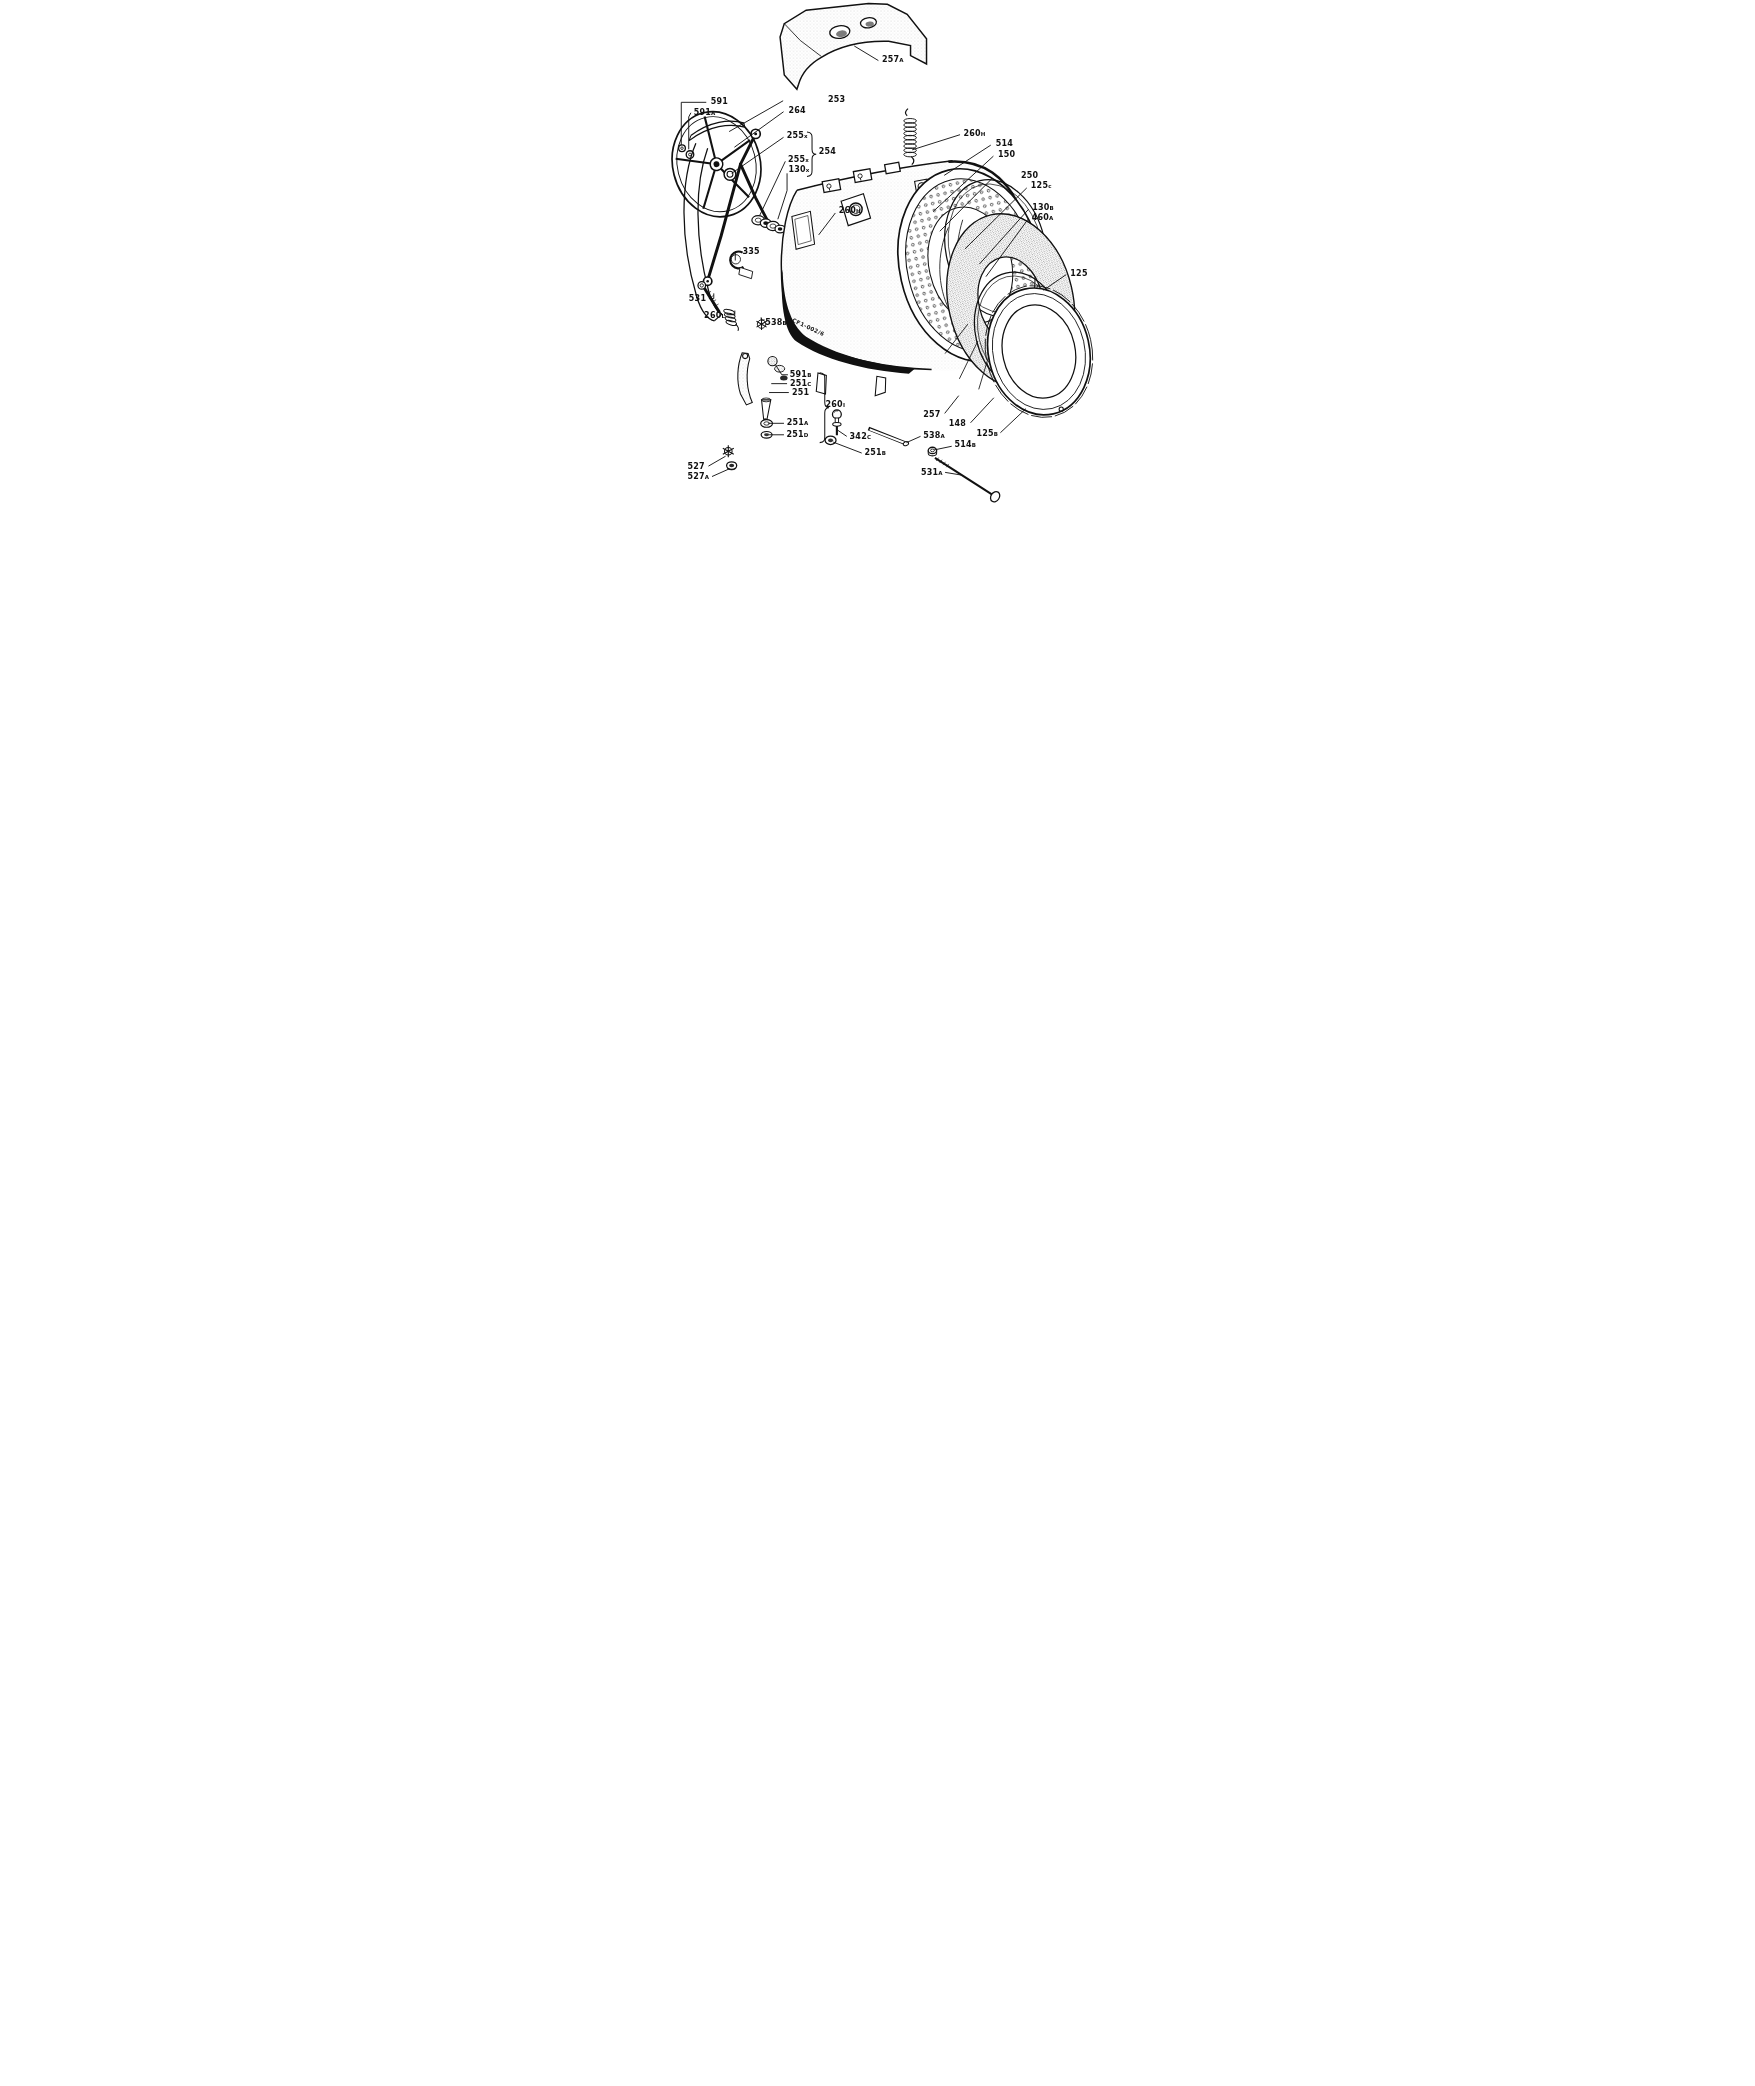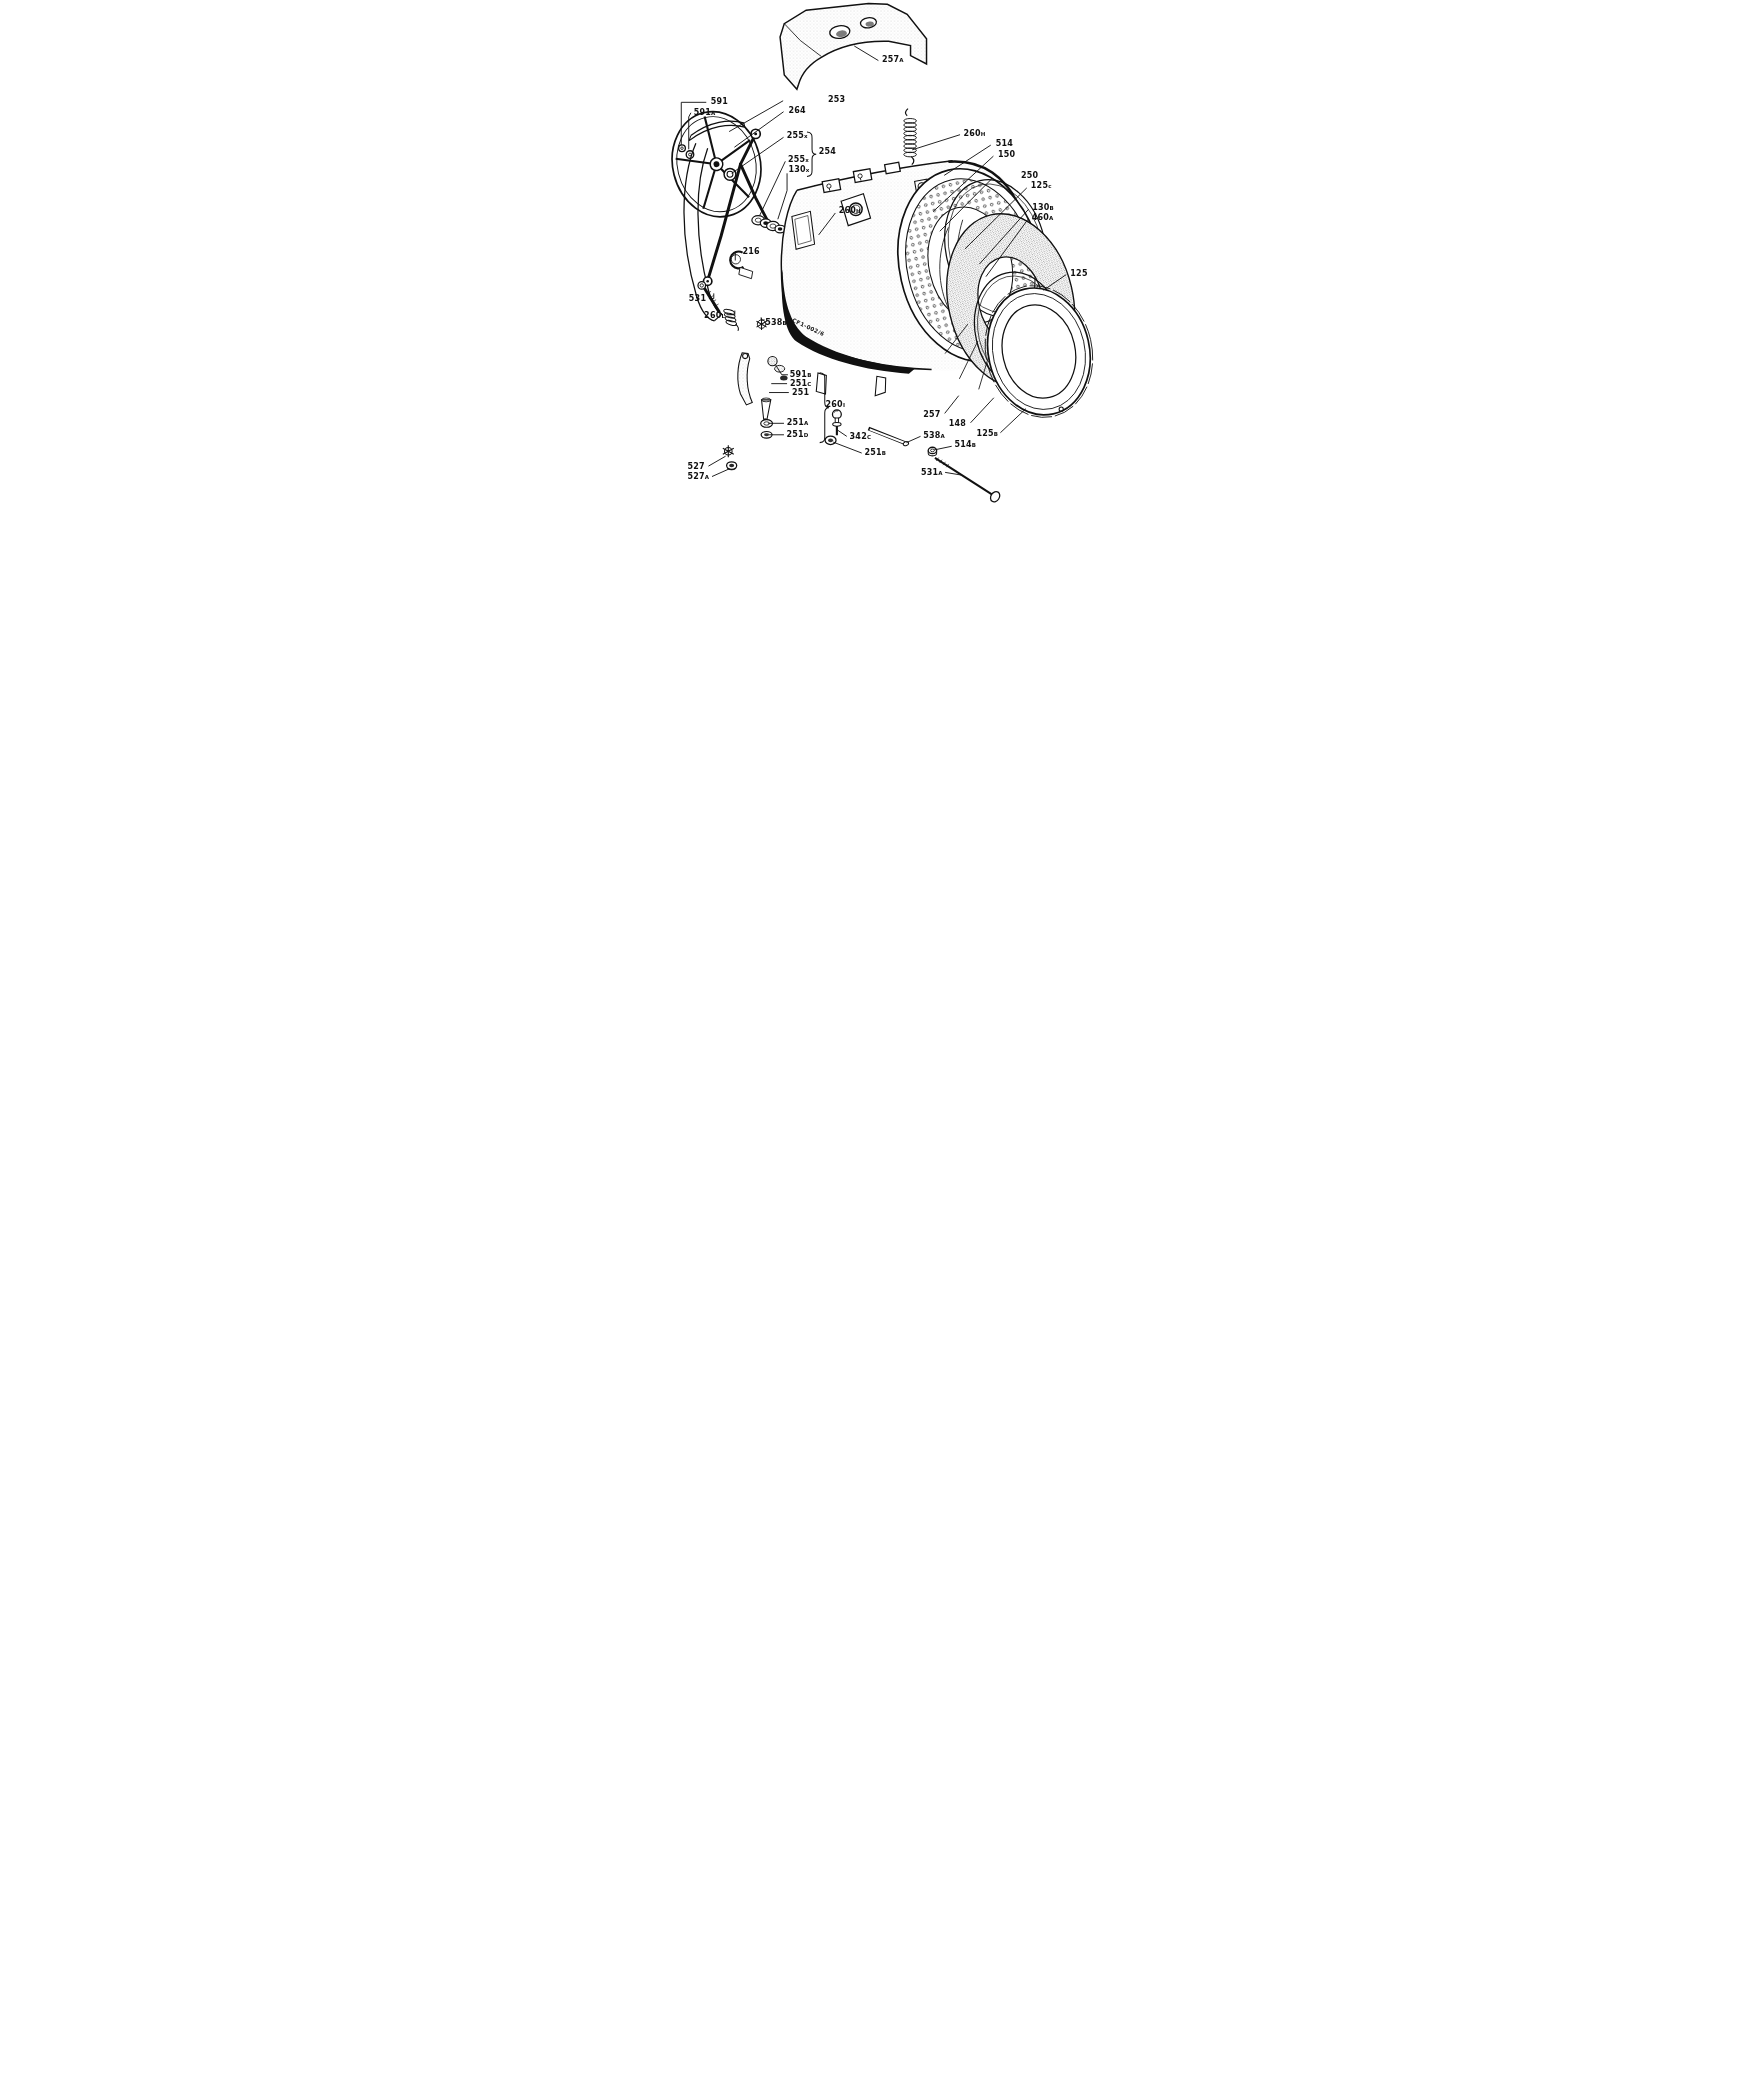--- a/index.html
+++ b/index.html
@@ -326,21 +326,21 @@
       <div class="plabel" style="left: 32.1%; top: 32.6%;"><span class="num">130</span><span class="sfx">x</span></div>
       <div class="plabel" style="left: 72.1%; top: 25.6%;"><span class="num">260</span><span class="sfx">H</span></div>
       <div class="plabel" style="left: 78.9%; top: 27.5%;"><span class="num">514</span></div>
       <div class="plabel" style="left: 79.4%; top: 29.6%;"><span class="num">150</span></div>
       <div class="plabel" style="left: 79.2%; top: 33.8%; margin-left: 24px;"><span class="num">250</span></div>
       <div class="plabel" style="left: 87.3%; top: 35.7%;"><span class="num">125</span><span class="sfx">c</span></div>
       <div class="plabel" style="left: 87.7%; top: 39.8%;"><span class="num">130</span><span class="sfx">B</span></div>
       <div class="plabel" style="left: 87.6%; top: 41.7%;"><span class="num">460</span><span class="sfx">A</span></div>
       <div class="plabel" style="left: 95.9%; top: 52.4%;"><span class="num">125</span></div>
       <div class="plabel" style="left: 43.7%; top: 40.5%;"><span class="num">260</span><span class="sfx">H</span></div>
-      <div class="plabel" style="left: 21.2%; top: 48.2%;"><span class="num">216</span></div>
+      <div class="plabel" style="left: 21.2%; top: 48.2%;"><span class="num">335</span></div>
       <div class="plabel" style="left: 9%; top: 57.3%;"><span class="num">531</span></div>
       <div class="plabel" style="left: 12.9%; top: 60.5%;"><span class="num">260</span><span class="sfx">L</span></div>
       <div class="plabel" style="left: 26.9%; top: 61.8%;"><span class="num">538</span><span class="sfx">B</span></div>
       <div class="plabel" style="left: 32.5%; top: 71.8%;"><span class="num">591</span><span class="sfx">B</span></div>
       <div class="plabel" style="left: 32.5%; top: 73.5%;"><span class="num">251</span><span class="sfx">C</span></div>
       <div class="plabel" style="left: 32.5%; top: 75.2%;"><span class="num">251</span></div>
       <div class="plabel" style="left: 40.4%; top: 77.6%;"><span class="num">260</span><span class="sfx">I</span></div>
       <div class="plabel" style="left: 31.8%; top: 81.1%;"><span class="num">251</span><span class="sfx">A</span></div>
       <div class="plabel" style="left: 31.8%; top: 83.3%;"><span class="num">251</span><span class="sfx">D</span></div>
       <div class="plabel" style="left: 46.1%; top: 83.7%;"><span class="num">342</span><span class="sfx">C</span></div>

